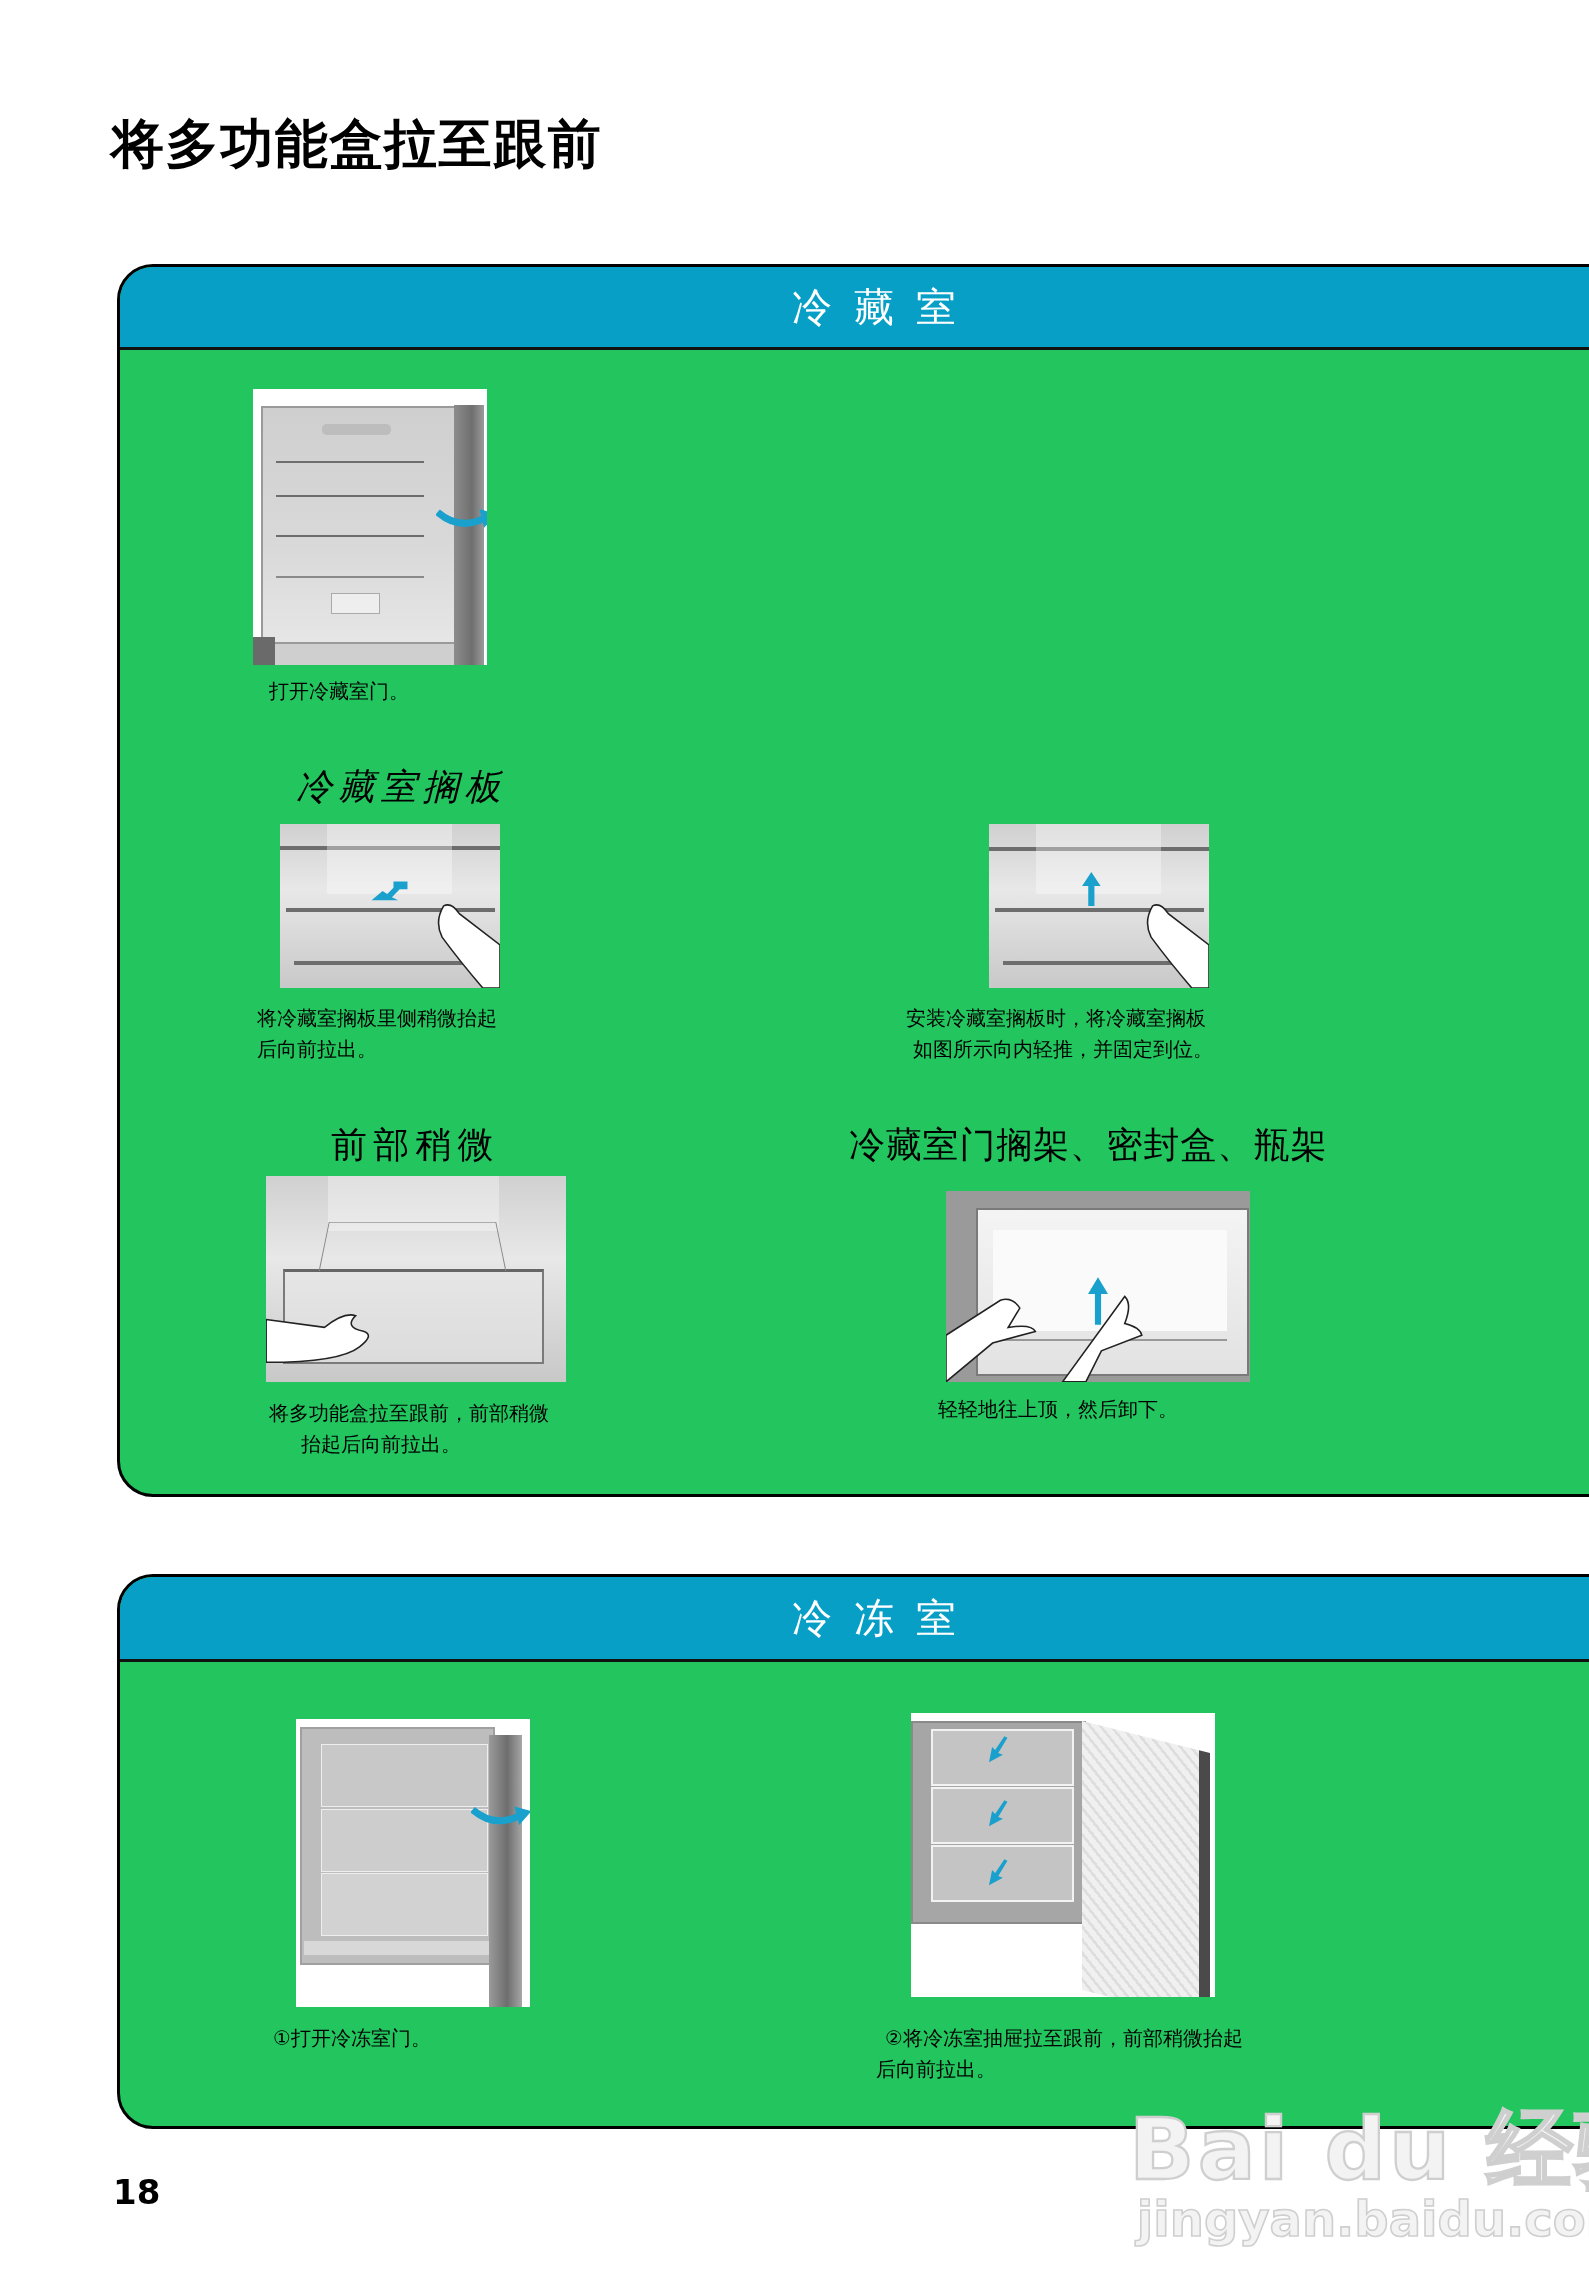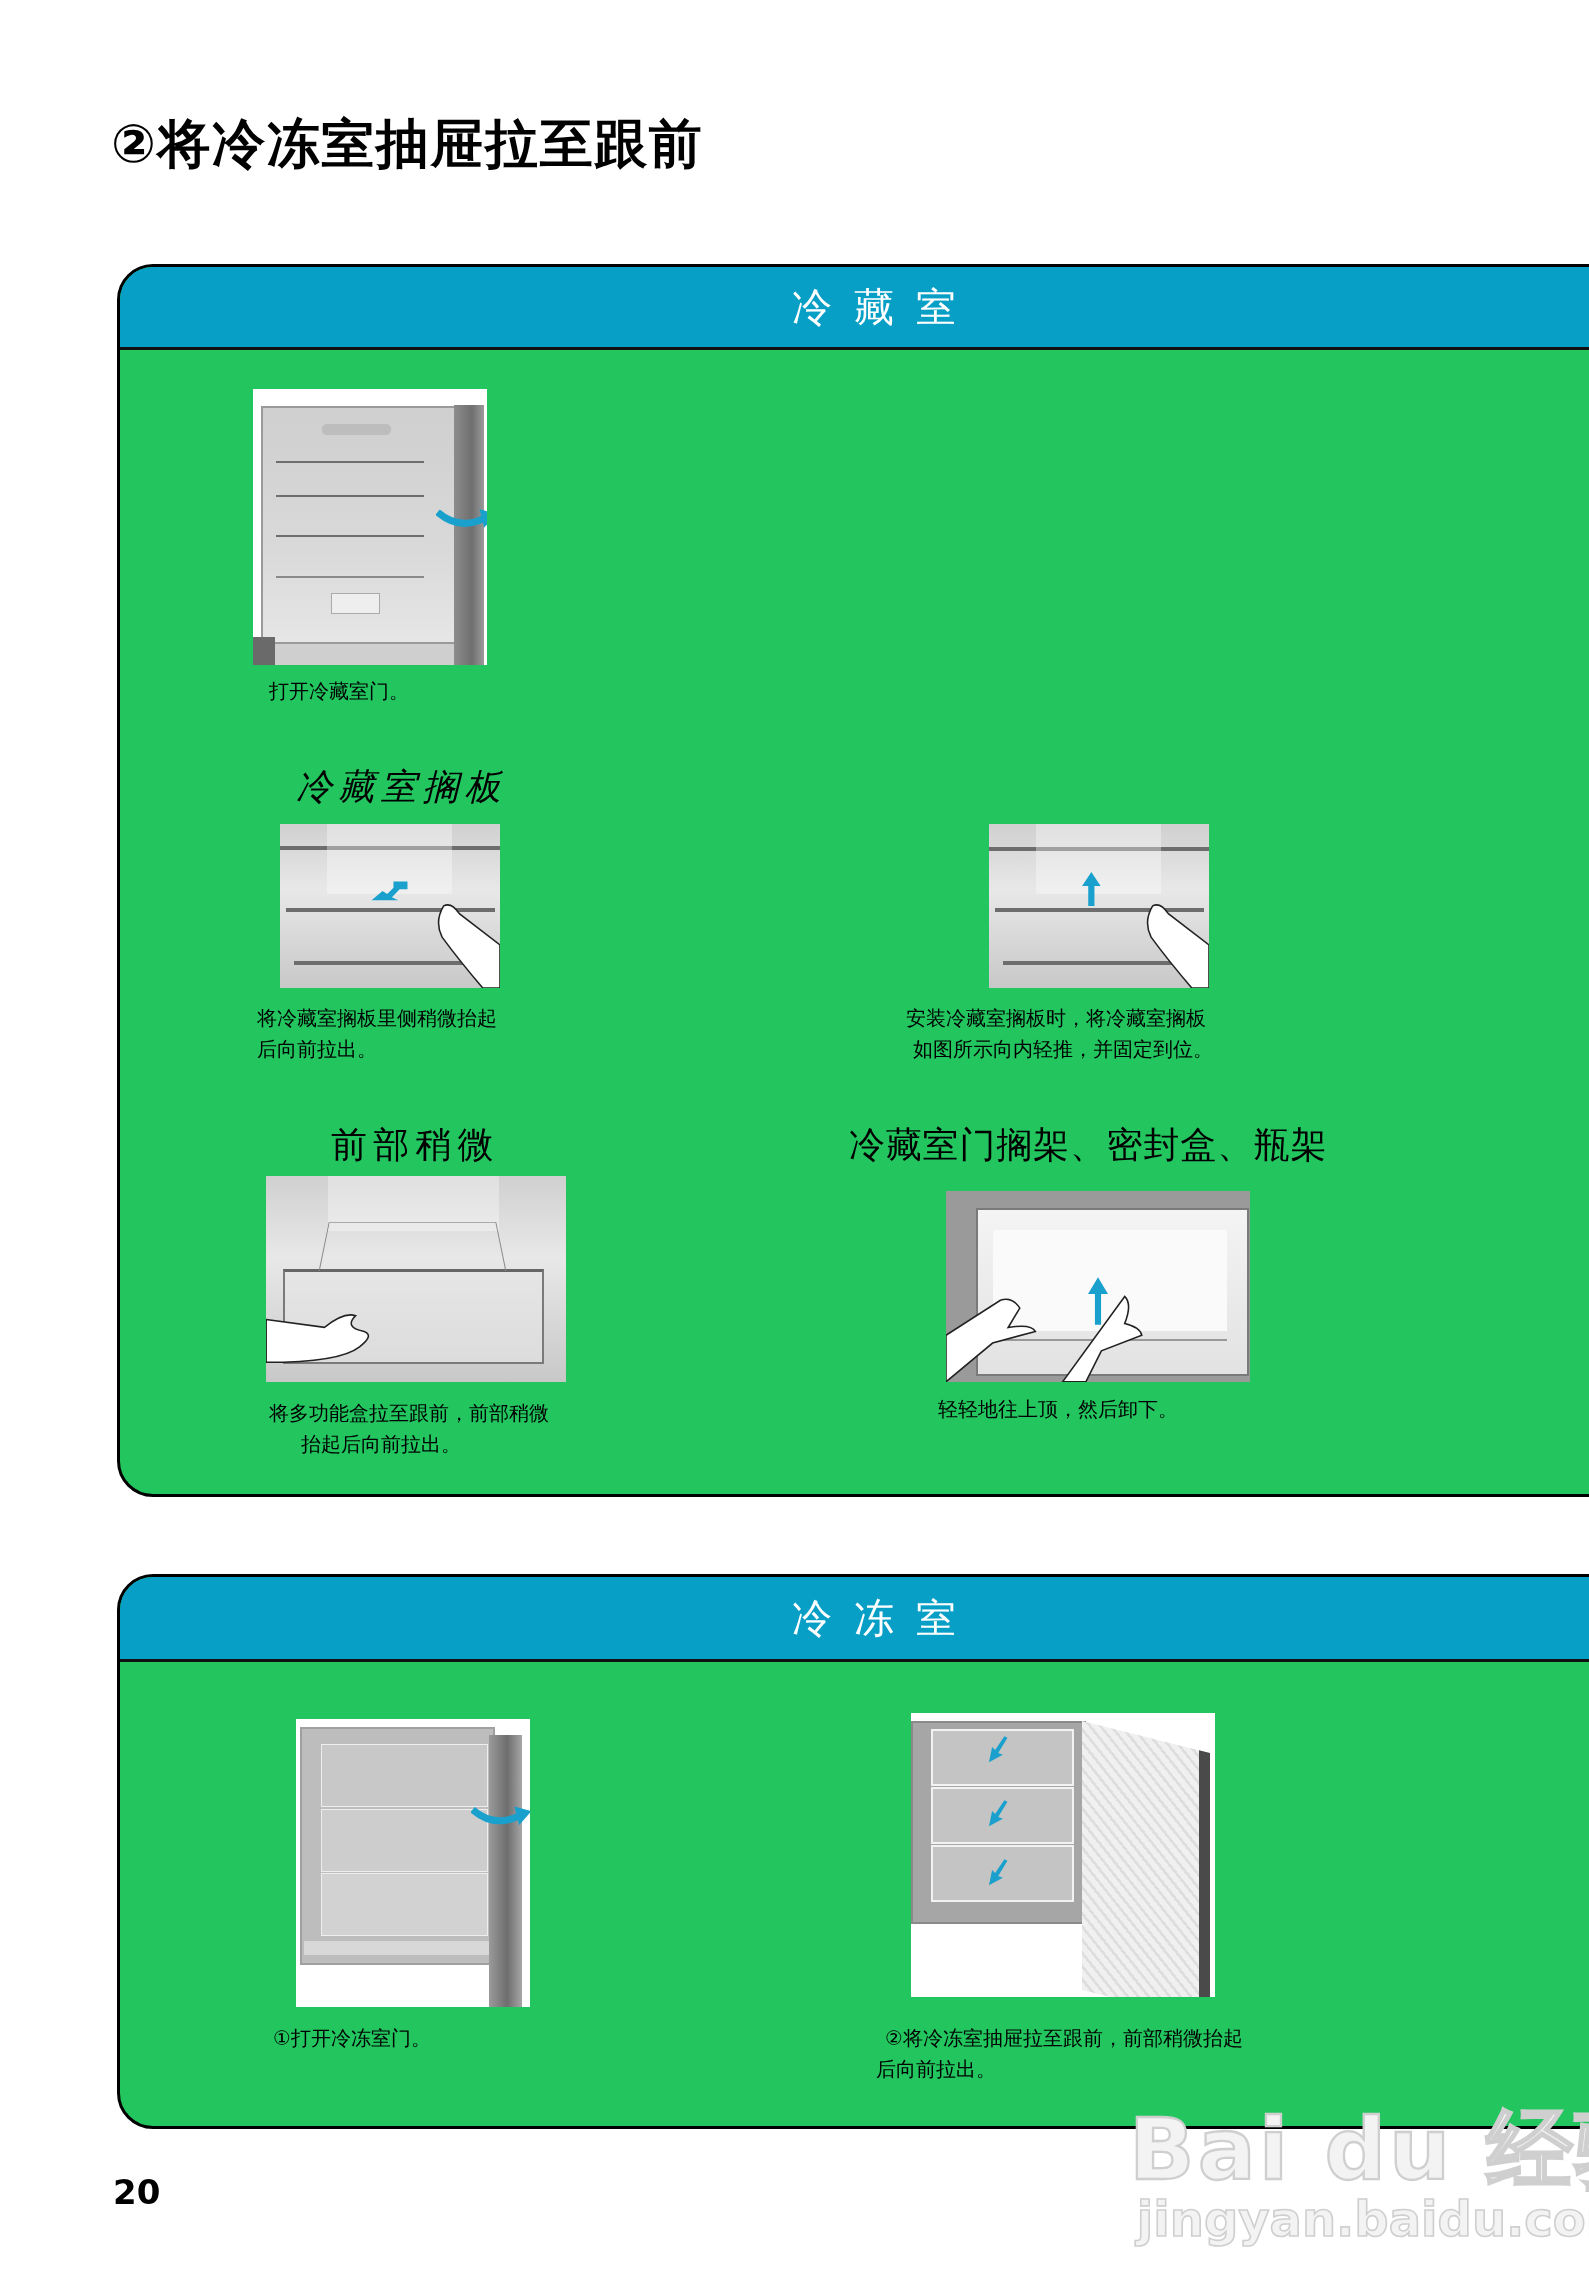--- a/index.html
+++ b/index.html
@@ -17,21 +17,21 @@
   .photo .wall { position:absolute; background:rgba(255,255,255,0.35); }
   .arrow-svg { position:absolute; }
   .page-number { left:113px; top:2172px; font-size:34px; font-weight:bold; }
   .watermark { left:1129px; top:2106px; color:#e2e2e2; font-weight:bold; }
   .wm-logo { font-size:86px; letter-spacing:3.1px; -webkit-text-stroke:2.3px #cfcfcf; color:#f3f3f3; line-height:86px; white-space:nowrap; }
   .wm-url { font-size:48px; -webkit-text-stroke:1.6px #cfcfcf; color:#f3f3f3; line-height:55px; white-space:nowrap; margin-left:7.8px; }
 </style>
 </head>
 <body>
 
-<div class="abs page-title">②将冷冻室抽屉拉至跟前</div>
+<div class="abs page-title">将多功能盒拉至跟前</div>
 
 <div class="panel" style="top:264px; height:1233px;">
   <div class="panel-header">
     <span>冷藏室</span>
   </div>
 </div>
 
 <div class="photo" style="left:253px; top:389px; width:234px; height:276px; background:#fff;">
   <div class="abs" style="left:7.8px; top:17px; width:191px; height:234px; background:linear-gradient(180deg,#cfcfcf,#d9d9d9 60%,#e6e6e6); border:2.3px solid #9a9a9a;"></div>
   <div class="abs" style="left:69px; top:35px; width:69px; height:11px; background:#bdbdbd; border-radius:4.7px;"></div>
@@ -141,19 +141,19 @@
   <svg class="arrow-svg" style="left:78px; top:87px;" width="20" height="26.5" viewBox="0 0 26 34">
     <polygon points="24,2 12,22 18,24 0,34 4,14 8,18 20,0" fill="#1aa0cc"></polygon>
   </svg>
   <svg class="arrow-svg" style="left:78px; top:146px;" width="20" height="26.5" viewBox="0 0 26 34">
     <polygon points="24,2 12,22 18,24 0,34 4,14 8,18 20,0" fill="#1aa0cc"></polygon>
   </svg>
 </div>
 <div class="abs caption" style="left:851px; top:2023px;margin-left:34px;">②将冷冻室抽屉拉至跟前，前部稍微抬起</div>
 <div class="abs caption" style="left:876px; top:2054px;">后向前拉出。</div>
 
-<div class="abs page-number">20</div>
+<div class="abs page-number">18</div>
 
 <div class="abs watermark">
   <div class="wm-logo">Bai du 经验</div>
   <div class="wm-url">jingyan.baidu.com</div>
 </div>
 
 
 </body></html>

